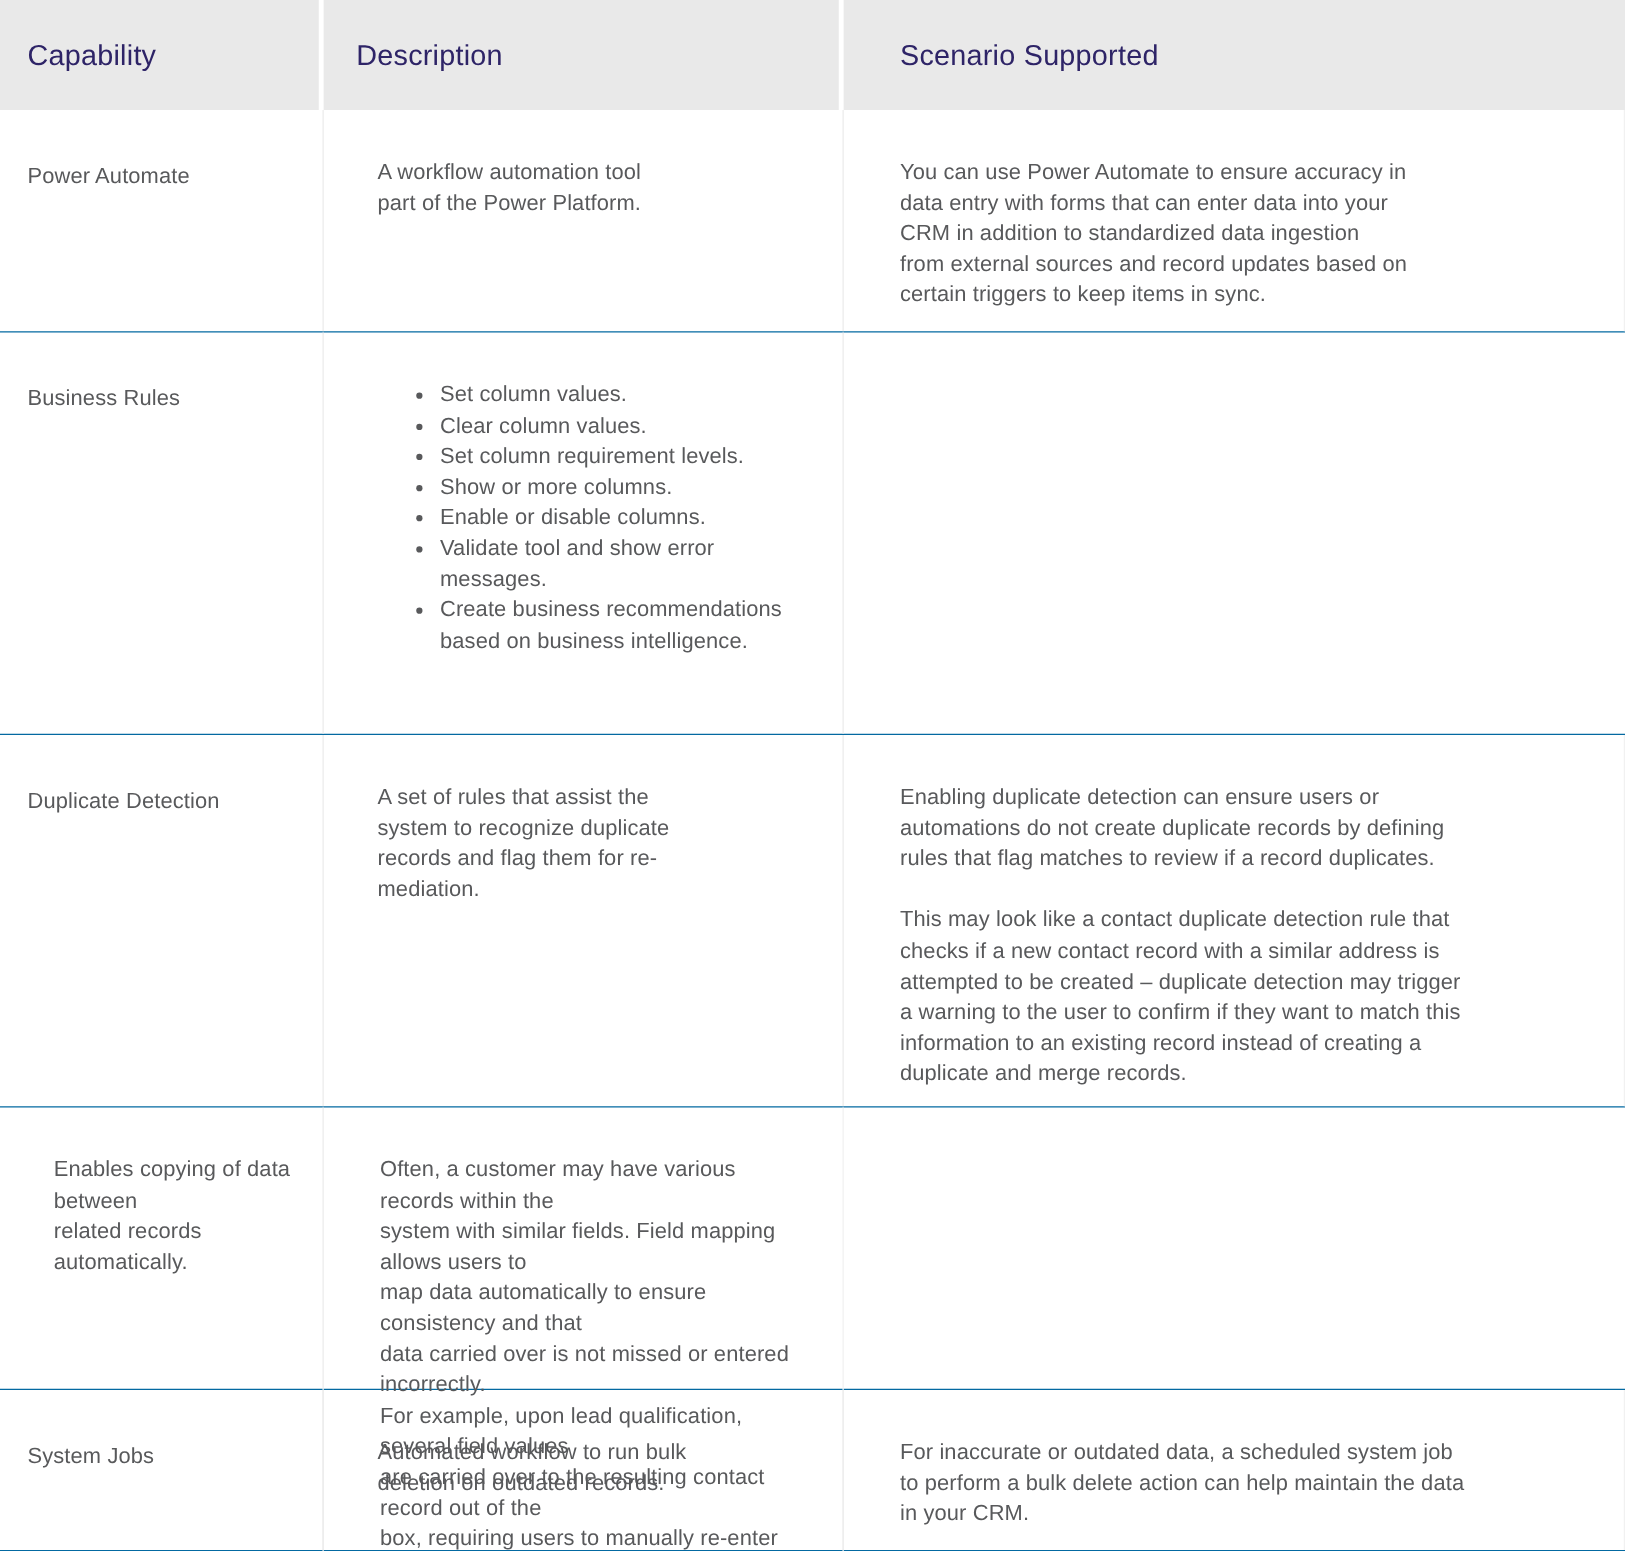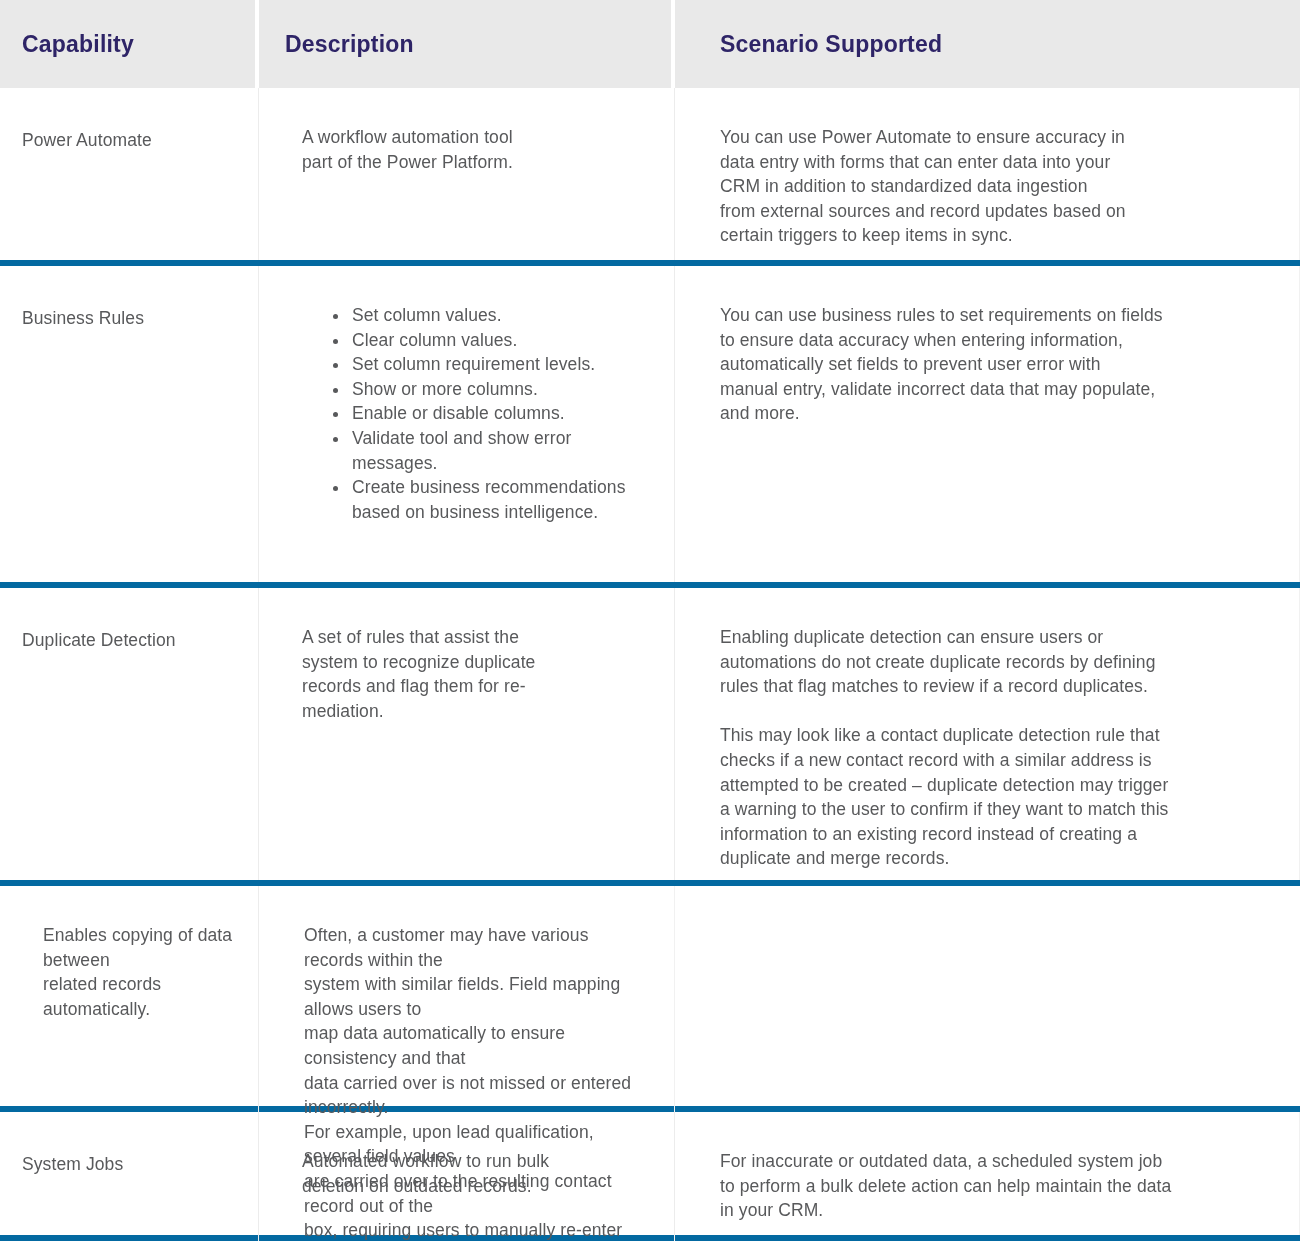--- a/index.html
+++ b/index.html
@@ -24,29 +24,29 @@
     line-height: 24.6px;
     letter-spacing: 0.1px;
   }
   
   .row.header { height: 88px; }
   .row.header .cell {
     background: #E9E9E9;
     display: flex;
     align-items: center;
     font-size: 23px;
-    font-weight: 700;
+    font-weight: 400;
     color: #2E2467;
     letter-spacing: 0.2px;
   }
   .row.header .cell.c1 { padding-left: 22px; border-right: 4px solid #ffffff; }
   .row.header .cell.c2 { padding-left: 26px; border-right: 4px solid #ffffff; }
   .row.header .cell.c3 { padding-left: 45px; }
   
-  .row.body { border-bottom: 6px solid #0369a1; }
+  .row.body { border-bottom: 1px solid #0369a1; }
   .row.body .cell.c1 { padding: 40px 18px 0 22px; border-right: 1px solid #ECECEC; }
   .row.body .cell.c2 { padding: 37px 18px 0 43px; border-right: 1px solid #ECECEC; }
   .row.body .cell.c3 { padding: 37px 42px 0 45px; border-right: 1px solid #F1F1F1; }
   .row.r1 { height: 178px; }
   .row.r2 { height: 322px; }
   .row.r3 { height: 298px; }
   .row.r4 { height: 226px; }
   .row.r5 { height: 129px; }
   .txt {
     display: block;
@@ -106,27 +106,20 @@
           <li>Clear column values.</li>
           <li>Set column requirement levels.</li>
           <li>Show or more columns.</li>
           <li>Enable or disable columns.</li>
           <li>Validate tool and show error
 messages.</li>
           <li>Create business recommendations
 based on business intelligence.</li>
         </ul>
     </div>
-    <div class="cell c3">
-      <span class="txt">You can use business rules to set requirements on fields
-to ensure data accuracy when entering information,
-automatically set fields to prevent user error with
-manual entry, validate incorrect data that may populate,
-and more.</span>
-    </div>
   </div>
 
   <div class="row body r3">
     <div class="cell c1">
       <span class="txt">Duplicate Detection</span>
     </div>
     <div class="cell c2">
       <span class="txt">A set of rules that assist the
 system to recognize duplicate
 records and flag them for re-

